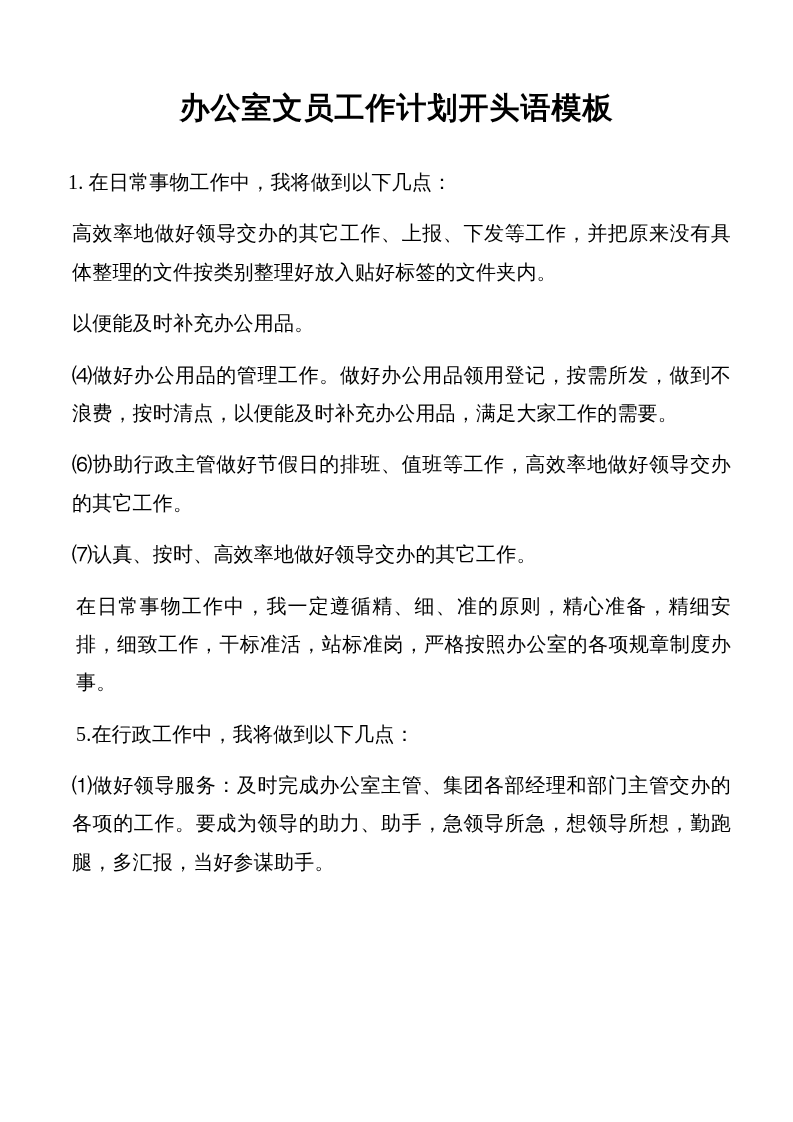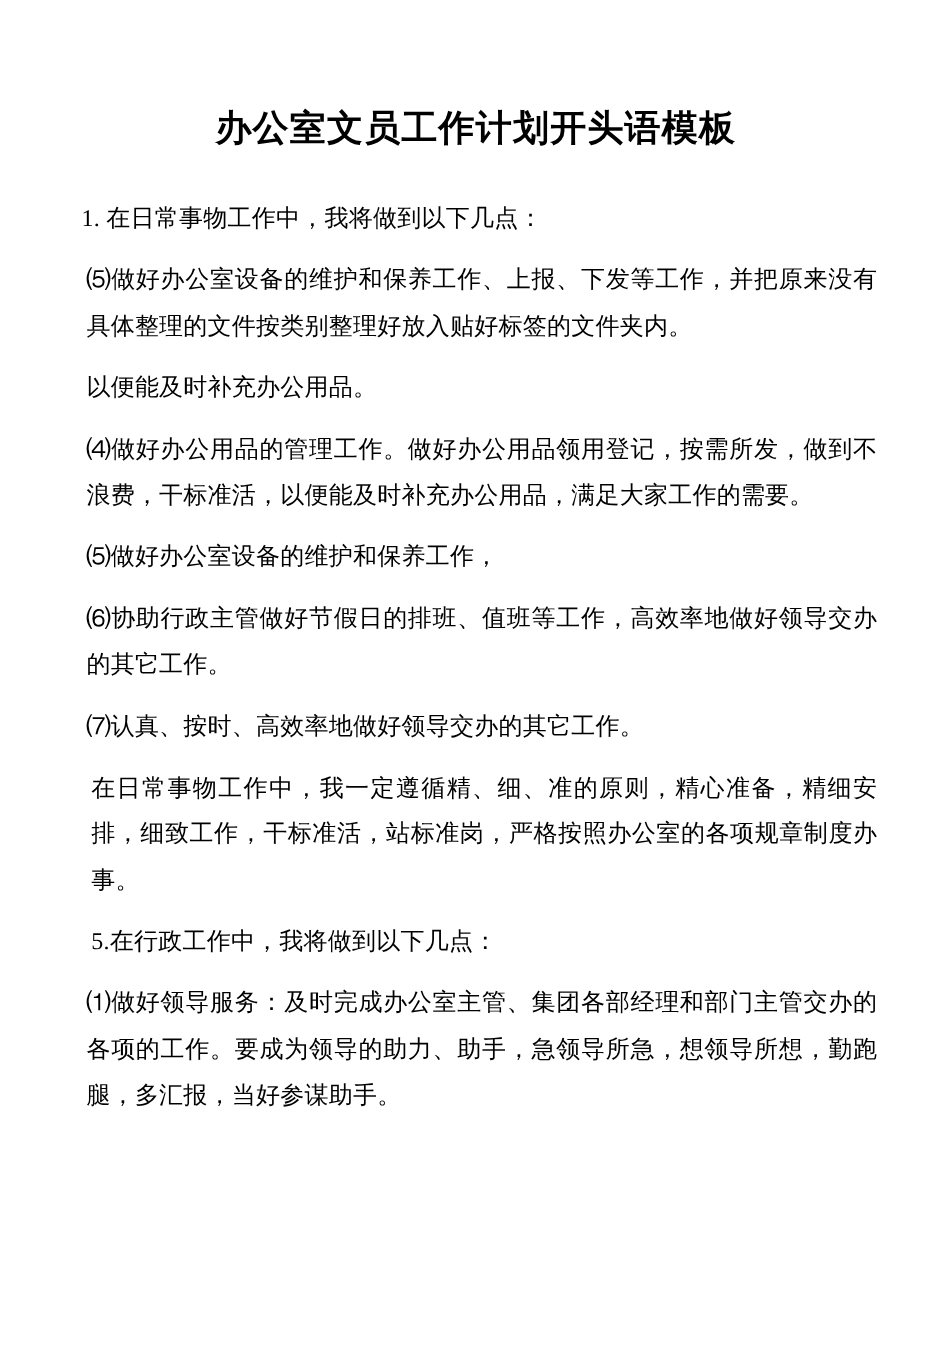--- a/index.html
+++ b/index.html
@@ -49,23 +49,22 @@
     padding-left: 14px;
   }
 </style>
 </head>
 <body>
 
 <div class="page">
   <h1 class="doc-title">办公室文员工作计划开头语模板</h1>
   <div class="body-text">
     <p class="para indent-1">1. 在日常事物工作中，我将做到以下几点：</p>
-    <p class="para indent-2">⑸做好办公室设备的维护和保养工作、上报、下发等工作，并把原来没有具体整理的文件按类别整理好放入贴好标签的文件夹内。</p>
+    <p class="para indent-2">高效率地做好领导交办的其它工作、上报、下发等工作，并把原来没有具体整理的文件按类别整理好放入贴好标签的文件夹内。</p>
     <p class="para indent-2">以便能及时补充办公用品。</p>
-    <p class="para indent-2">⑷做好办公用品的管理工作。做好办公用品领用登记，按需所发，做到不浪费，干标准活，以便能及时补充办公用品，满足大家工作的需要。</p>
-    <p class="para indent-2">⑸做好办公室设备的维护和保养工作，</p>
+    <p class="para indent-2">⑷做好办公用品的管理工作。做好办公用品领用登记，按需所发，做到不浪费，按时清点，以便能及时补充办公用品，满足大家工作的需要。</p>
     <p class="para indent-2">⑹协助行政主管做好节假日的排班、值班等工作，高效率地做好领导交办的其它工作。</p>
     <p class="para indent-2">⑺认真、按时、高效率地做好领导交办的其它工作。</p>
     <p class="para indent-3">在日常事物工作中，我一定遵循精、细、准的原则，精心准备，精细安排，细致工作，干标准活，站标准岗，严格按照办公室的各项规章制度办事。</p>
     <p class="para indent-3">5.在行政工作中，我将做到以下几点：</p>
     <p class="para indent-2">⑴做好领导服务：及时完成办公室主管、集团各部经理和部门主管交办的各项的工作。要成为领导的助力、助手，急领导所急，想领导所想，勤跑腿，多汇报，当好参谋助手。</p>
   </div>
 </div>
 
 </body></html>

